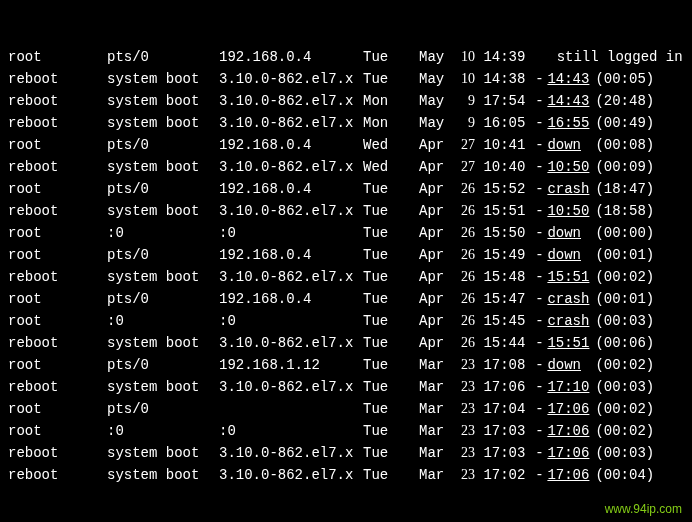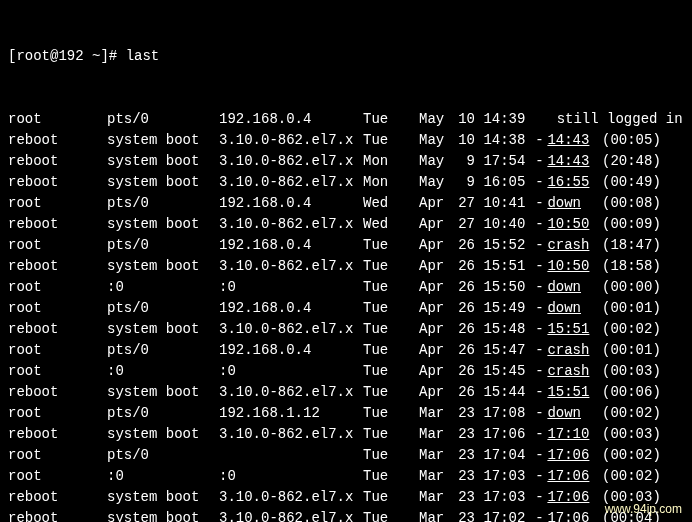--- a/index.html
+++ b/index.html
@@ -23,38 +23,37 @@
       white-space: pre;
     }
     .line {
       display: block;
     }
     .user { display: inline-block; width: 70px; }
     .tty { display: inline-block; width: 112px; margin-left: 29px; }
     .host { display: inline-block; width: 144px; }
     .day { display: inline-block; width: 32px; }
     .mon { display: inline-block; width: 32px; margin-left: 24px; }
-    .dnum { display: inline-block; width: 24px; text-align: right; }
+    .dnum { display: inline-block; width: 24px; text-align: right; font-family: Liberation Serif, serif; }
     .time { display: inline-block; width: 48px; }
     .sep { display: inline-block; width: 16px; text-align: center; }
     .end { display: inline-block; width: 48px; text-decoration: underline; }
-    .dur { display: inline-block; width: 72px; text-align: center; }
+    .dur { display: inline-block; width: 72px; text-align: left; }
     .still { display: inline-block; }
     .watermark {
       position: absolute;
       bottom: 4px;
       right: 10px;
-      color: #fef9c3;
+      color: #84cc16;
       font-size: 12px;
       font-family: Arial, sans-serif;
     }
   </style>
 </head>
 <body>
 
 <div class="terminal">
-  <span class="line"><span>[root@192 ~]# </span><span>last</span></span>
   <div id="entries"><span class="line"><span class="user">root</span><span class="tty">pts/0</span><span class="host">192.168.0.4</span><span class="day">Tue</span><span class="mon">May</span><span class="dnum">10</span><span> </span><span class="time">14:39</span><span>   </span><span class="still">still logged in</span></span><span class="line"><span class="user">reboot</span><span class="tty">system boot</span><span class="host">3.10.0-862.el7.x</span><span class="day">Tue</span><span class="mon">May</span><span class="dnum">10</span><span> </span><span class="time">14:38</span><span class="sep">-</span><span class="end">14:43</span><span class="dur">(00:05)</span></span><span class="line"><span class="user">reboot</span><span class="tty">system boot</span><span class="host">3.10.0-862.el7.x</span><span class="day">Mon</span><span class="mon">May</span><span class="dnum">9</span><span> </span><span class="time">17:54</span><span class="sep">-</span><span class="end">14:43</span><span class="dur">(20:48)</span></span><span class="line"><span class="user">reboot</span><span class="tty">system boot</span><span class="host">3.10.0-862.el7.x</span><span class="day">Mon</span><span class="mon">May</span><span class="dnum">9</span><span> </span><span class="time">16:05</span><span class="sep">-</span><span class="end">16:55</span><span class="dur">(00:49)</span></span><span class="line"><span class="user">root</span><span class="tty">pts/0</span><span class="host">192.168.0.4</span><span class="day">Wed</span><span class="mon">Apr</span><span class="dnum">27</span><span> </span><span class="time">10:41</span><span class="sep">-</span><span class="end">down</span><span class="dur">(00:08)</span></span><span class="line"><span class="user">reboot</span><span class="tty">system boot</span><span class="host">3.10.0-862.el7.x</span><span class="day">Wed</span><span class="mon">Apr</span><span class="dnum">27</span><span> </span><span class="time">10:40</span><span class="sep">-</span><span class="end">10:50</span><span class="dur">(00:09)</span></span><span class="line"><span class="user">root</span><span class="tty">pts/0</span><span class="host">192.168.0.4</span><span class="day">Tue</span><span class="mon">Apr</span><span class="dnum">26</span><span> </span><span class="time">15:52</span><span class="sep">-</span><span class="end">crash</span><span class="dur">(18:47)</span></span><span class="line"><span class="user">reboot</span><span class="tty">system boot</span><span class="host">3.10.0-862.el7.x</span><span class="day">Tue</span><span class="mon">Apr</span><span class="dnum">26</span><span> </span><span class="time">15:51</span><span class="sep">-</span><span class="end">10:50</span><span class="dur">(18:58)</span></span><span class="line"><span class="user">root</span><span class="tty">:0</span><span class="host">:0</span><span class="day">Tue</span><span class="mon">Apr</span><span class="dnum">26</span><span> </span><span class="time">15:50</span><span class="sep">-</span><span class="end">down</span><span class="dur">(00:00)</span></span><span class="line"><span class="user">root</span><span class="tty">pts/0</span><span class="host">192.168.0.4</span><span class="day">Tue</span><span class="mon">Apr</span><span class="dnum">26</span><span> </span><span class="time">15:49</span><span class="sep">-</span><span class="end">down</span><span class="dur">(00:01)</span></span><span class="line"><span class="user">reboot</span><span class="tty">system boot</span><span class="host">3.10.0-862.el7.x</span><span class="day">Tue</span><span class="mon">Apr</span><span class="dnum">26</span><span> </span><span class="time">15:48</span><span class="sep">-</span><span class="end">15:51</span><span class="dur">(00:02)</span></span><span class="line"><span class="user">root</span><span class="tty">pts/0</span><span class="host">192.168.0.4</span><span class="day">Tue</span><span class="mon">Apr</span><span class="dnum">26</span><span> </span><span class="time">15:47</span><span class="sep">-</span><span class="end">crash</span><span class="dur">(00:01)</span></span><span class="line"><span class="user">root</span><span class="tty">:0</span><span class="host">:0</span><span class="day">Tue</span><span class="mon">Apr</span><span class="dnum">26</span><span> </span><span class="time">15:45</span><span class="sep">-</span><span class="end">crash</span><span class="dur">(00:03)</span></span><span class="line"><span class="user">reboot</span><span class="tty">system boot</span><span class="host">3.10.0-862.el7.x</span><span class="day">Tue</span><span class="mon">Apr</span><span class="dnum">26</span><span> </span><span class="time">15:44</span><span class="sep">-</span><span class="end">15:51</span><span class="dur">(00:06)</span></span><span class="line"><span class="user">root</span><span class="tty">pts/0</span><span class="host">192.168.1.12</span><span class="day">Tue</span><span class="mon">Mar</span><span class="dnum">23</span><span> </span><span class="time">17:08</span><span class="sep">-</span><span class="end">down</span><span class="dur">(00:02)</span></span><span class="line"><span class="user">reboot</span><span class="tty">system boot</span><span class="host">3.10.0-862.el7.x</span><span class="day">Tue</span><span class="mon">Mar</span><span class="dnum">23</span><span> </span><span class="time">17:06</span><span class="sep">-</span><span class="end">17:10</span><span class="dur">(00:03)</span></span><span class="line"><span class="user">root</span><span class="tty">pts/0</span><span class="host"></span><span class="day">Tue</span><span class="mon">Mar</span><span class="dnum">23</span><span> </span><span class="time">17:04</span><span class="sep">-</span><span class="end">17:06</span><span class="dur">(00:02)</span></span><span class="line"><span class="user">root</span><span class="tty">:0</span><span class="host">:0</span><span class="day">Tue</span><span class="mon">Mar</span><span class="dnum">23</span><span> </span><span class="time">17:03</span><span class="sep">-</span><span class="end">17:06</span><span class="dur">(00:02)</span></span><span class="line"><span class="user">reboot</span><span class="tty">system boot</span><span class="host">3.10.0-862.el7.x</span><span class="day">Tue</span><span class="mon">Mar</span><span class="dnum">23</span><span> </span><span class="time">17:03</span><span class="sep">-</span><span class="end">17:06</span><span class="dur">(00:03)</span></span><span class="line"><span class="user">reboot</span><span class="tty">system boot</span><span class="host">3.10.0-862.el7.x</span><span class="day">Tue</span><span class="mon">Mar</span><span class="dnum">23</span><span> </span><span class="time">17:02</span><span class="sep">-</span><span class="end">17:06</span><span class="dur">(00:04)</span></span></div>
   
   
   
 </div>
 <div class="watermark">www.94ip.com</div>
 
 </body></html>

